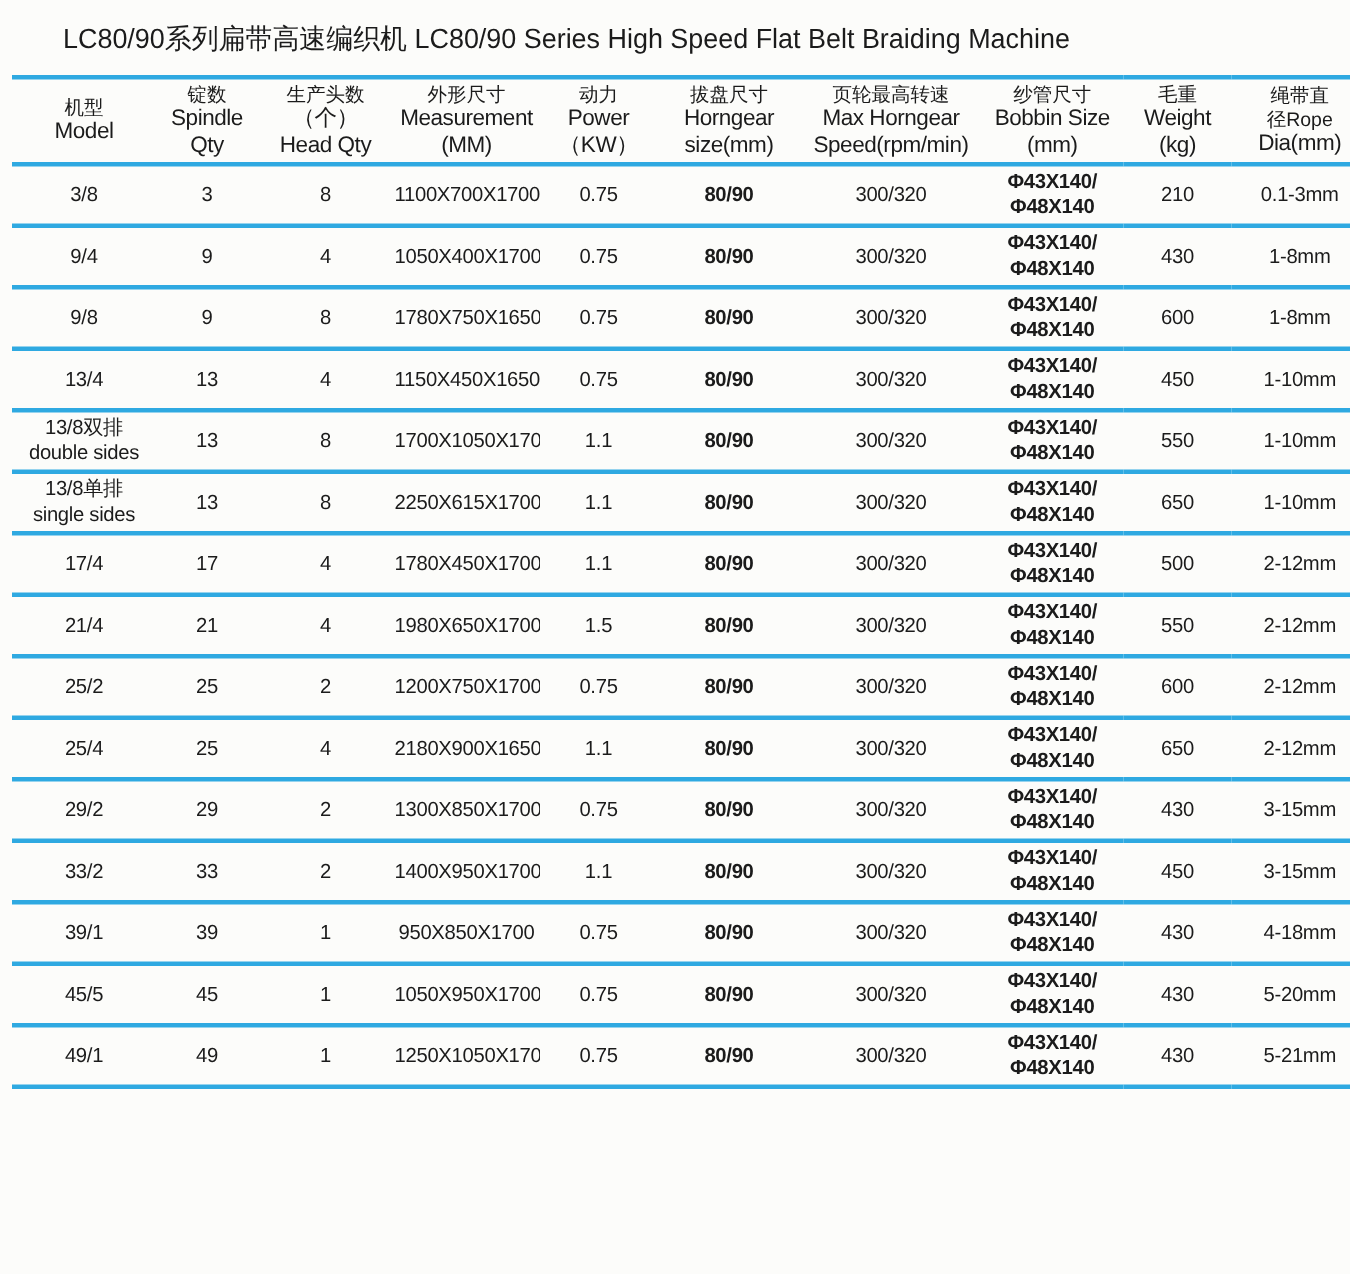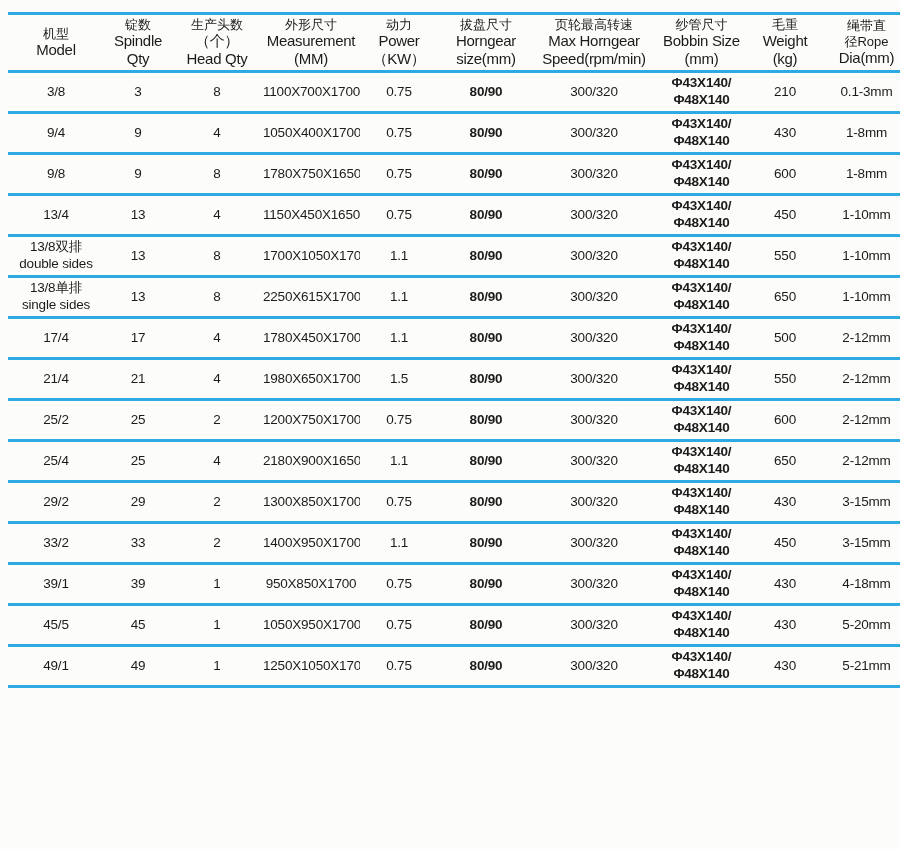--- a/index.html
+++ b/index.html
@@ -126,20 +126,23 @@
   }
   .hline-en {
     font-size: 15px;
     letter-spacing: -0.3px;
   }
 </style>
 </head>
 <body>
 
 <div class="titles">
+  <div class="subtitle">
+    <span class="squeeze">LC80/90系列扁带高速编织机 LC80/90 Series High Speed Flat Belt Braiding Machine</span>
+  </div>
 </div>
 
 <table class="spec">
   <thead>
     <tr>
         <th>
           <div class="hline hline-cn">机型</div>
           <div class="hline hline-en">Model</div>
         </th>
         <th>

